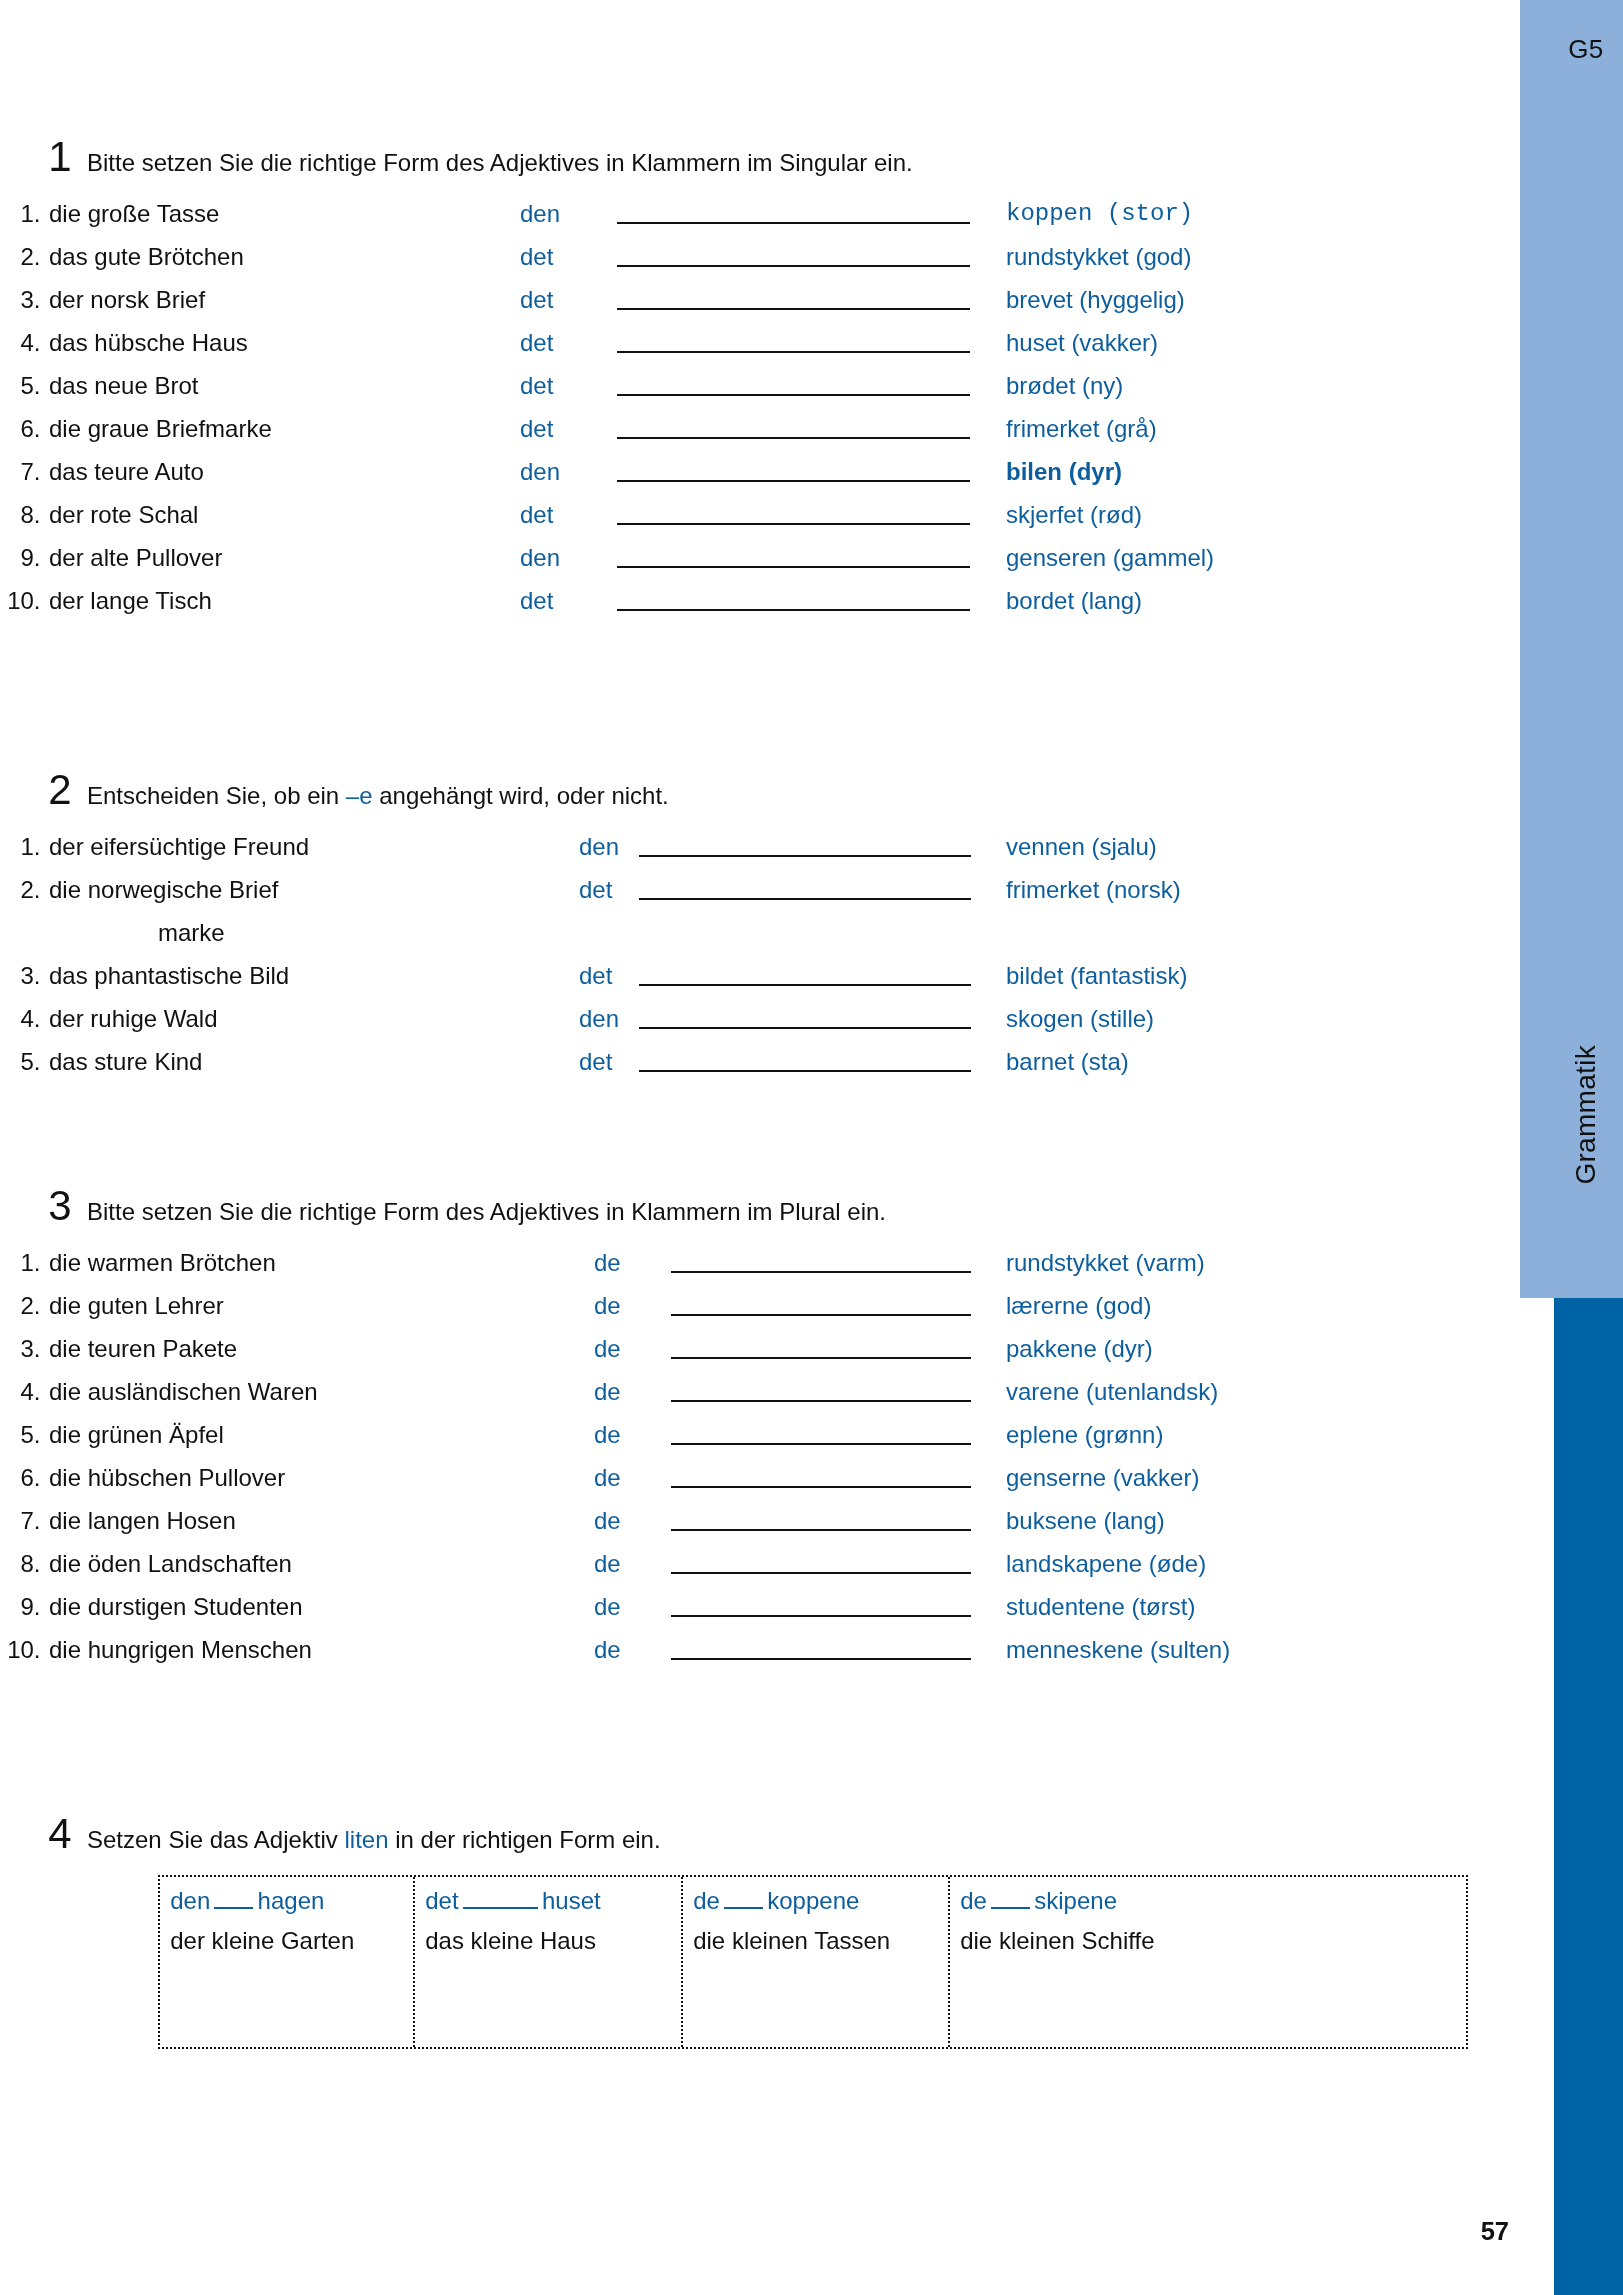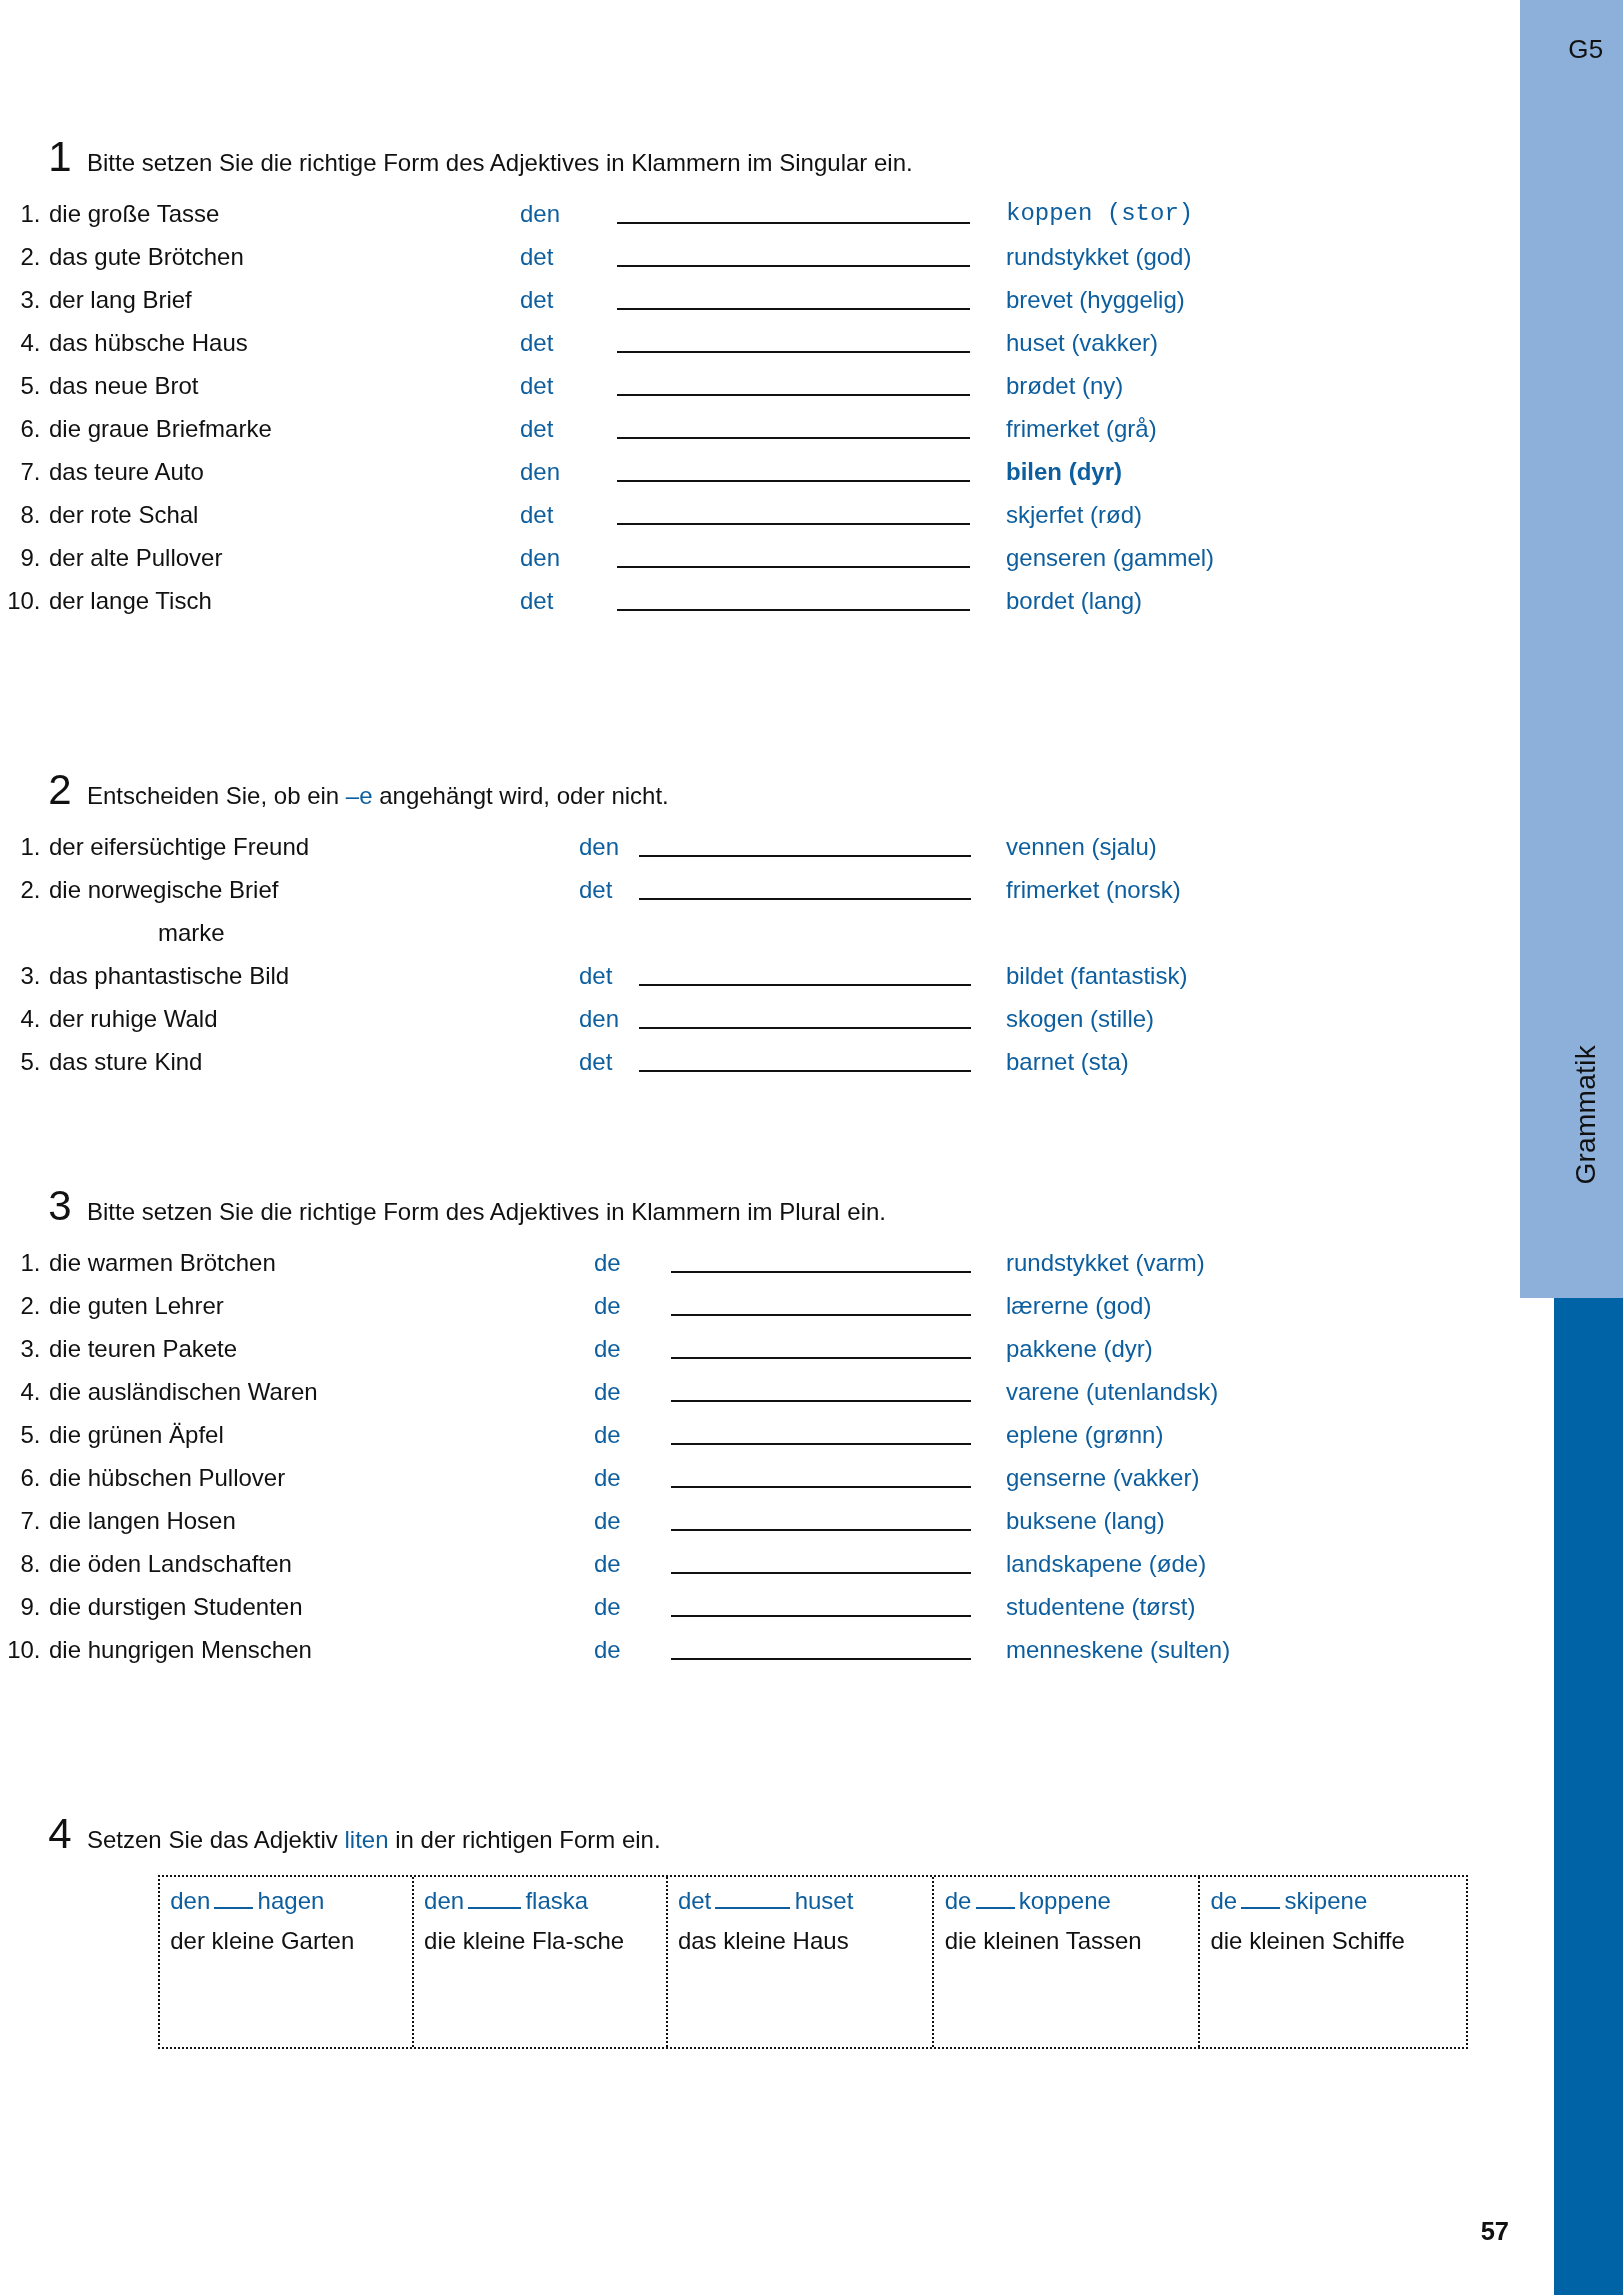--- a/index.html
+++ b/index.html
@@ -220,21 +220,21 @@
             <span class="idx">2.</span>
             <span class="de">das gute Brötchen</span>
             <span class="art" style="left: 520px;">det</span>
             <span class="blank" style="left: 617px; width: 353px; top: -3.4px;"></span>
             <span class="no" style="left: 1006px;">rundstykket (god)</span>
           </div>
         </div>
         <div class="rowwrap">
           <div class="row">
             <span class="idx">3.</span>
-            <span class="de">der lang Brief</span>
+            <span class="de">der norsk Brief</span>
             <span class="art" style="left: 520px;">det</span>
             <span class="blank" style="left: 617px; width: 353px; top: -3.4px;"></span>
             <span class="no" style="left: 1006px;">brevet (hyggelig)</span>
           </div>
         </div>
         <div class="rowwrap">
           <div class="row">
             <span class="idx">4.</span>
             <span class="de">das hübsche Haus</span>
             <span class="art" style="left: 520px;">det</span>
@@ -455,24 +455,20 @@
     <div class="exercise" style="position: absolute; left: 0px; top: 1813px; width: 1495px;">
       <div class="ex-head">
         <div class="ex-num">4</div>
         <div class="ex-title"><span>Setzen Sie das Adjektiv </span><span class="hl">liten</span><span> in der richtigen Form ein.</span></div>
       </div>
       <div class="tbl">
         <div class="cell" style="width: 255px;">
           <div class="cell-hd"><span>den</span><u style="width: 39px;"></u><span>hagen</span></div>
           <div class="cell-de">der kleine Garten</div>
         </div>
-        <div class="cell" style="width: 255px;">
-          <div class="cell-hd"><span>den</span><u style="width: 53px;"></u><span>flaska</span></div>
-          <div class="cell-de">die kleine Fla-sche</div>
-        </div>
         <div class="cell" style="width: 268px;">
           <div class="cell-hd"><span>det</span><u style="width: 75px;"></u><span>huset</span></div>
           <div class="cell-de">das kleine Haus</div>
         </div>
         <div class="cell" style="width: 267px;">
           <div class="cell-hd"><span>de</span><u style="width: 39px;"></u><span>koppene</span></div>
           <div class="cell-de">die kleinen Tassen</div>
         </div>
         <div class="cell" style="width: 267px;">
           <div class="cell-hd"><span>de</span><u style="width: 39px;"></u><span>skipene</span></div>

